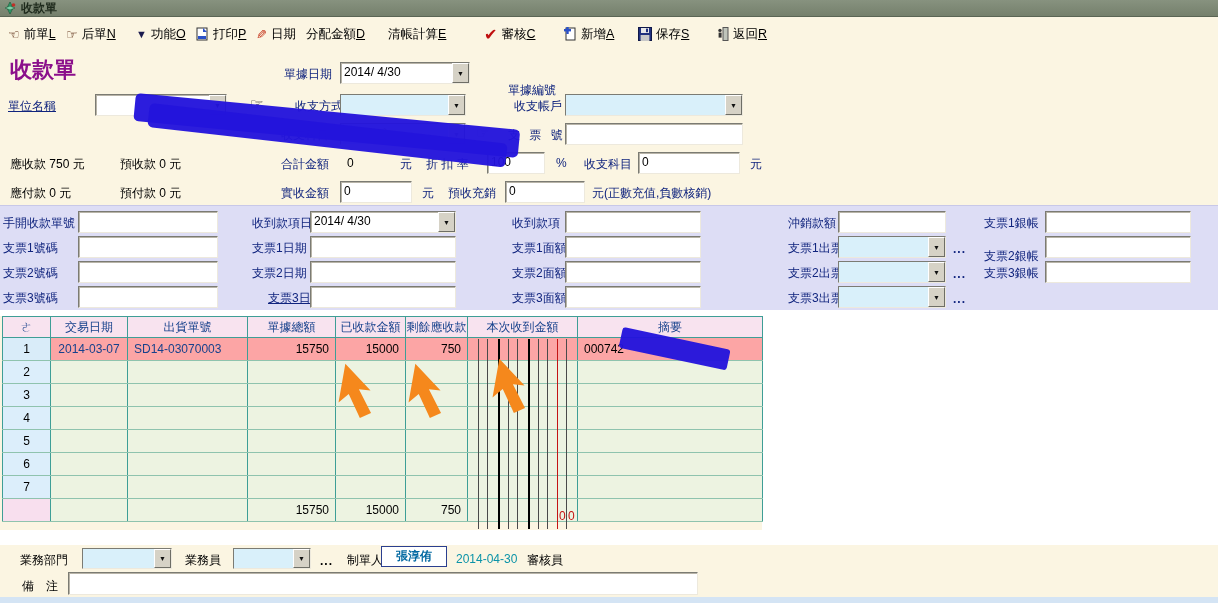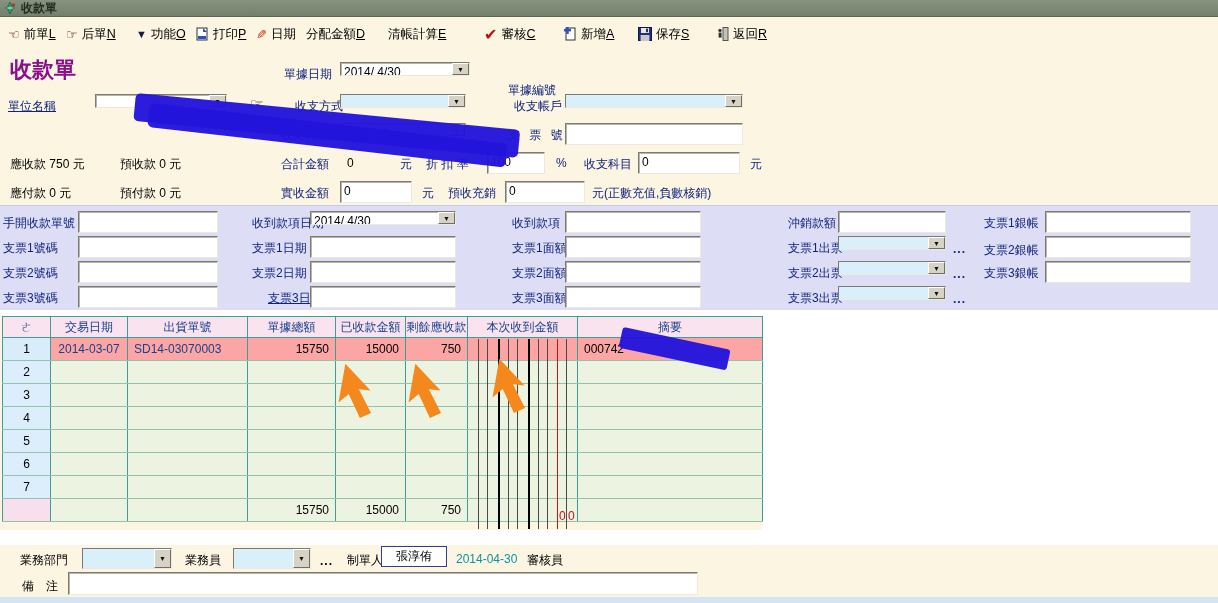--- a/index.html
+++ b/index.html
@@ -17,21 +17,21 @@
     font-size:12.5px; color:#000; white-space:nowrap; cursor:default; }
   .titem .ic { margin-right:4px; display:inline-flex; align-items:center; }
   .hotkey { text-decoration:underline; }
   .glyph { font-size:13px; line-height:13px; }
 
   .lbl  { position:absolute; font-size:12px; color:#10247E; white-space:nowrap; }
   .blk  { position:absolute; font-size:12px; color:#000; white-space:nowrap; }
   .tb   { position:absolute; background:#fff; border:1px solid;
           border-color:#7B7B73 #EDE9DD #EDE9DD #7B7B73; box-shadow:inset 1px 1px 0 #B8B4A8;
           font-size:12px; color:#000; padding:2px 3px; height:22px; overflow:hidden; white-space:nowrap; }
-  .combo { position:absolute; height:14px; border:1px solid; border-color:#7B7B73 #EDE9DD #EDE9DD #7B7B73;
+  .combo { position:absolute; height:22px; border:1px solid; border-color:#7B7B73 #EDE9DD #EDE9DD #7B7B73;
            box-shadow:inset 1px 1px 0 #B8B4A8; background:#fff; display:flex; }
   .combo .val { flex:1; font-size:12px; padding:2px 3px; overflow:hidden; white-space:nowrap; }
   .combo .dd { width:17px; background:#D6D2C6; border:1px solid; border-color:#FFFFFF #6E6E66 #6E6E66 #FFFFFF;
                display:flex; align-items:center; justify-content:center; font-size:7px; color:#111; }
   .combo.blue { background:#D9F0FA; }
   .combo.gray .val { background:#CFE4F0; color:#8A8A8A; }
   .combo.gray .dd { color:#8A8A8A; }
 
   .band { position:absolute; left:0; top:205px; width:1218px; height:105px; background:#DDDDF5;
           border-top:1px solid #C8C8E8; }
@@ -53,22 +53,22 @@
 
   .vline { position:absolute; top:0; bottom:0; width:1px; background:#4A4A4A; }
   .vline.thick { width:2px; background:#000; }
   .vline.red { background:#C41414; }
   .redzero { position:absolute; color:#C41414; font-size:12px; }
 
   
   .marker { position:absolute; background:#2314DC; border-radius:5px; opacity:0.96; }
   .oarrow { position:absolute; width:52px; height:62px; }
 
-  .nbox { position:absolute; background:#fff; border:1px solid #2B3F8F; color:#000000;
-          font-size:12px; display:flex; align-items:center; justify-content:center; }
+  .nbox { position:absolute; background:#fff; border:1px solid #2B3F8F; color:#0369a1;
+          font-size:12px; display:flex; align-items:center; justify-content:center;font-weight:bold; }
   .dots { position:absolute; color:#10247E; font-size:12px; font-weight:bold; letter-spacing:1px; }
   .whitebg { position:absolute; background:#FFFFFF; }
   .bstrip { position:absolute; left:0; top:597px; width:1218px; height:6px; background:#D4E4F4; }
 </style>
 </head>
 <body>
 
 <div id="app">
 
   <div class="titlebar">
@@ -242,21 +242,21 @@
   <div class="lbl" style="left:252px;top:240px;">支票1日期</div>
   <div class="tb" style="left:310px;top:236px;width:146px;"></div>
   <div class="lbl" style="left:512px;top:240px;">支票1面額</div>
   <div class="tb" style="left:565px;top:236px;width:136px;"></div>
   <div class="lbl" style="left:788px;top:240px;">支票1出票</div>
   <div class="combo blue" style="left:838px;top:236px;width:108px;">
     <span class="val" style="background:#D9F0FA;"></span>
     <span class="dd">▼</span>
   </div>
   <div class="dots" style="left:953px;top:242px;">...</div>
-  <div class="lbl" style="left:984px;top:242px;">支票2銀帳</div>
+  <div class="lbl" style="left:984px;top:248px;">支票2銀帳</div>
   <div class="tb" style="left:1045px;top:236px;width:146px;"></div>
 
   <div class="lbl" style="left:3px;top:265px;">支票2號碼</div>
   <div class="tb" style="left:78px;top:261px;width:140px;"></div>
   <div class="lbl" style="left:252px;top:265px;">支票2日期</div>
   <div class="tb" style="left:310px;top:261px;width:146px;"></div>
   <div class="lbl" style="left:512px;top:265px;">支票2面額</div>
   <div class="tb" style="left:565px;top:261px;width:136px;"></div>
   <div class="lbl" style="left:788px;top:265px;">支票2出票</div>
   <div class="combo blue" style="left:838px;top:261px;width:108px;">

